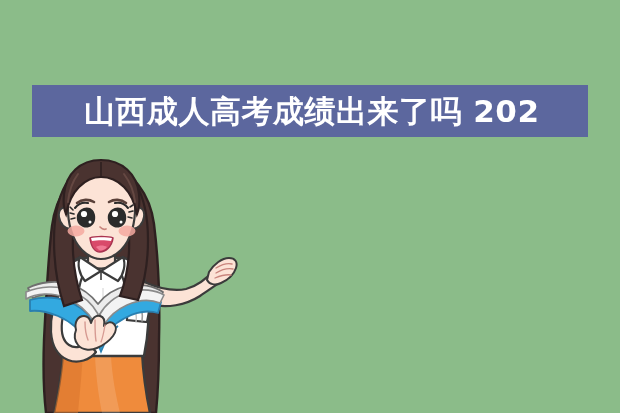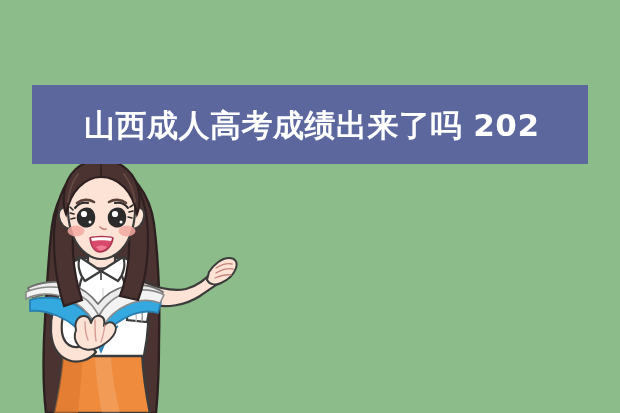--- a/index.html
+++ b/index.html
@@ -20,21 +20,21 @@
     position: absolute;
     inset: 0;
     background: #8bbc89;
   }
   
   #title-banner {
     position: absolute;
     left: 32px;
     top: 85px;
     width: 556px;
-    height: 79px;
+    height: 52px;
     background: #5c679e;
     z-index: 20;
     overflow: hidden;
   }
   #title-text {
     position: absolute;
     left: 52px;
     top: 50%;
     transform: translateY(-50%);
     white-space: nowrap;

